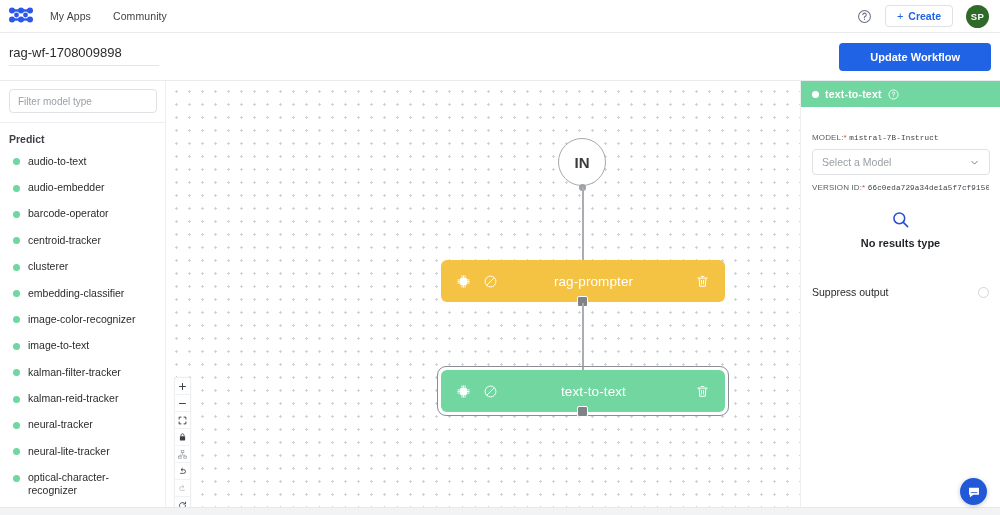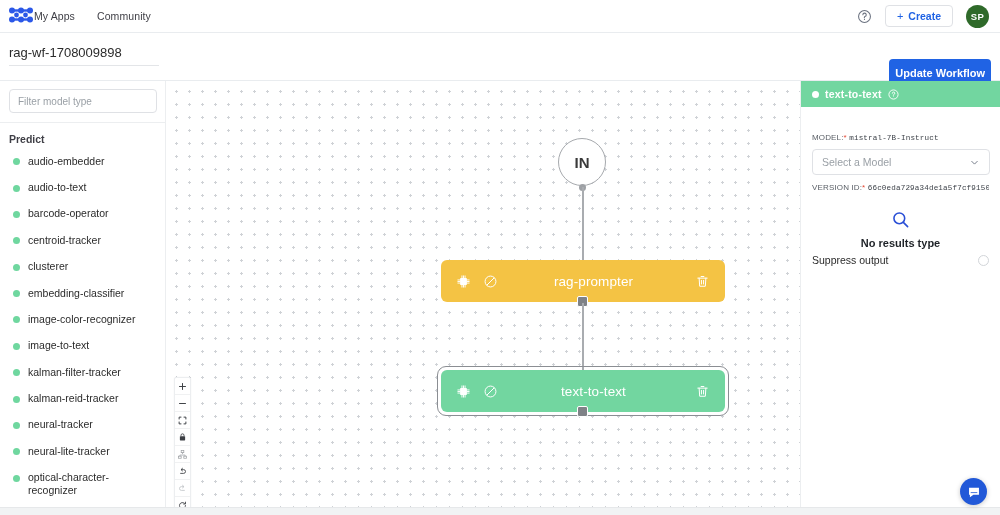--- a/index.html
+++ b/index.html
@@ -12,21 +12,21 @@
   }
   #app { position: relative; width: 1000px; height: 515px; }
 
   
   .topnav {
     position: absolute; left: 0; top: 0; width: 1000px; height: 33px;
     background: #fff; border-bottom: 1px solid #e9ecef;
     display: flex; align-items: center;
   }
   .logo { margin-left: 8px; width: 26px; height: 20px; display: block; }
-  .nav-links { display: flex; align-items: center; margin-left: 0; gap: 22px; }
+  .nav-links { display: flex; align-items: center; margin-left: 16px; gap: 22px; }
   .nav-link {
     font-size: 10.5px; color: #3f3f46; cursor: pointer; letter-spacing: .1px;
   }
   .nav-right {
     margin-left: auto; display: flex; align-items: center; gap: 13px; margin-right: 11px;
   }
   .help-icon { width: 15px; height: 15px; color: #6b7280; cursor: pointer; display:block;}
   .create-btn {
     display: flex; align-items: center; gap: 5px;
     border: 1px solid #dfe1e5; border-radius: 4px;
@@ -47,23 +47,23 @@
     border-bottom: 1px solid #e9ecef; background: #fff;
   }
   .wf-title {
     position: absolute; left: 9px; top: 12px;
     font-size: 13px; color: #2b2b2b;
     width: 150px; border: none; border-bottom: 1px solid #e3e5e8;
     padding: 0 0 5px 0; outline: none; background: transparent;
     font-family: "Liberation Sans", sans-serif;
   }
   .update-btn {
-    position: absolute; right: 9px; top: 26px;
+    position: absolute; right: 9px; top: 10px;
     background: #2063e4; color: #fff; border: none; border-radius: 4px;
-    height: 28px; padding: 0 6px; font-size: 11px; font-weight: 600;
+    height: 28px; padding: 0 31px; font-size: 11px; font-weight: 600;
     cursor: pointer; font-family: "Liberation Sans", sans-serif;
   }
 
   
   .sidebar {
     position: absolute; left: 0; top: 81px; width: 166px; height: 426px;
     background: #fff; border-right: 1px solid #eceef0; overflow: hidden;
   }
   .filter-wrap { padding: 8px 9px 0 9px; }
   .filter-input {
@@ -171,21 +171,21 @@
     display: flex; align-items: center; justify-content: space-between;
     padding: 0 9px; cursor: pointer;
   }
   .rp-select .ph { font-size: 10.5px; color: #9aa0a6; }
   .rp-select .chev { color: #6b7280; display: flex; }
   .rp-vid { margin-top: 8px; }
   .rp-empty { margin-top: 18px; text-align: center; }
   .rp-empty .mag { color: #2063e4; display: flex; justify-content: center; }
   .rp-empty .txt { margin-top: 8px; font-size: 11px; font-weight: 700; color: #1f2328; }
   .rp-suppress {
-    margin-top: 5px; display: flex; align-items: center; justify-content: space-between;
+    margin-top: 37px; display: flex; align-items: center; justify-content: space-between;
   }
   .rp-suppress .lab { font-size: 10.5px; color: #2b2b2b; }
   .rp-suppress .box {
     width: 11px; height: 11px; border-radius: 50%; border: 1px solid #d2d5d9; background:#fff;
     cursor: pointer;
   }
 
   
   .bottombar {
     position: absolute; left: 0; top: 507px; width: 1000px; height: 8px;
@@ -247,25 +247,25 @@
 
   <div class="sidebar">
     <div class="filter-wrap">
       <input class="filter-input" type="text" placeholder="Filter model type" style="">
     </div>
     <div class="sb-divider"></div>
     <div class="sb-group-title">Predict</div>
     <div class="sb-list" id="sb-list">
         <div class="sb-item">
           <span class="sb-dot" style="background: rgb(111, 215, 159);"></span>
+          <span class="sb-label">audio-to-text</span>
+        </div>
+        <div class="sb-item">
+          <span class="sb-dot" style="background: rgb(111, 215, 159);"></span>
           <span class="sb-label">audio-embedder</span>
-        </div>
-        <div class="sb-item">
-          <span class="sb-dot" style="background: rgb(111, 215, 159);"></span>
-          <span class="sb-label">audio-to-text</span>
         </div>
         <div class="sb-item">
           <span class="sb-dot" style="background: rgb(111, 215, 159);"></span>
           <span class="sb-label">barcode-operator</span>
         </div>
         <div class="sb-item">
           <span class="sb-dot" style="background: rgb(111, 215, 159);"></span>
           <span class="sb-label">centroid-tracker</span>
         </div>
         <div class="sb-item">

